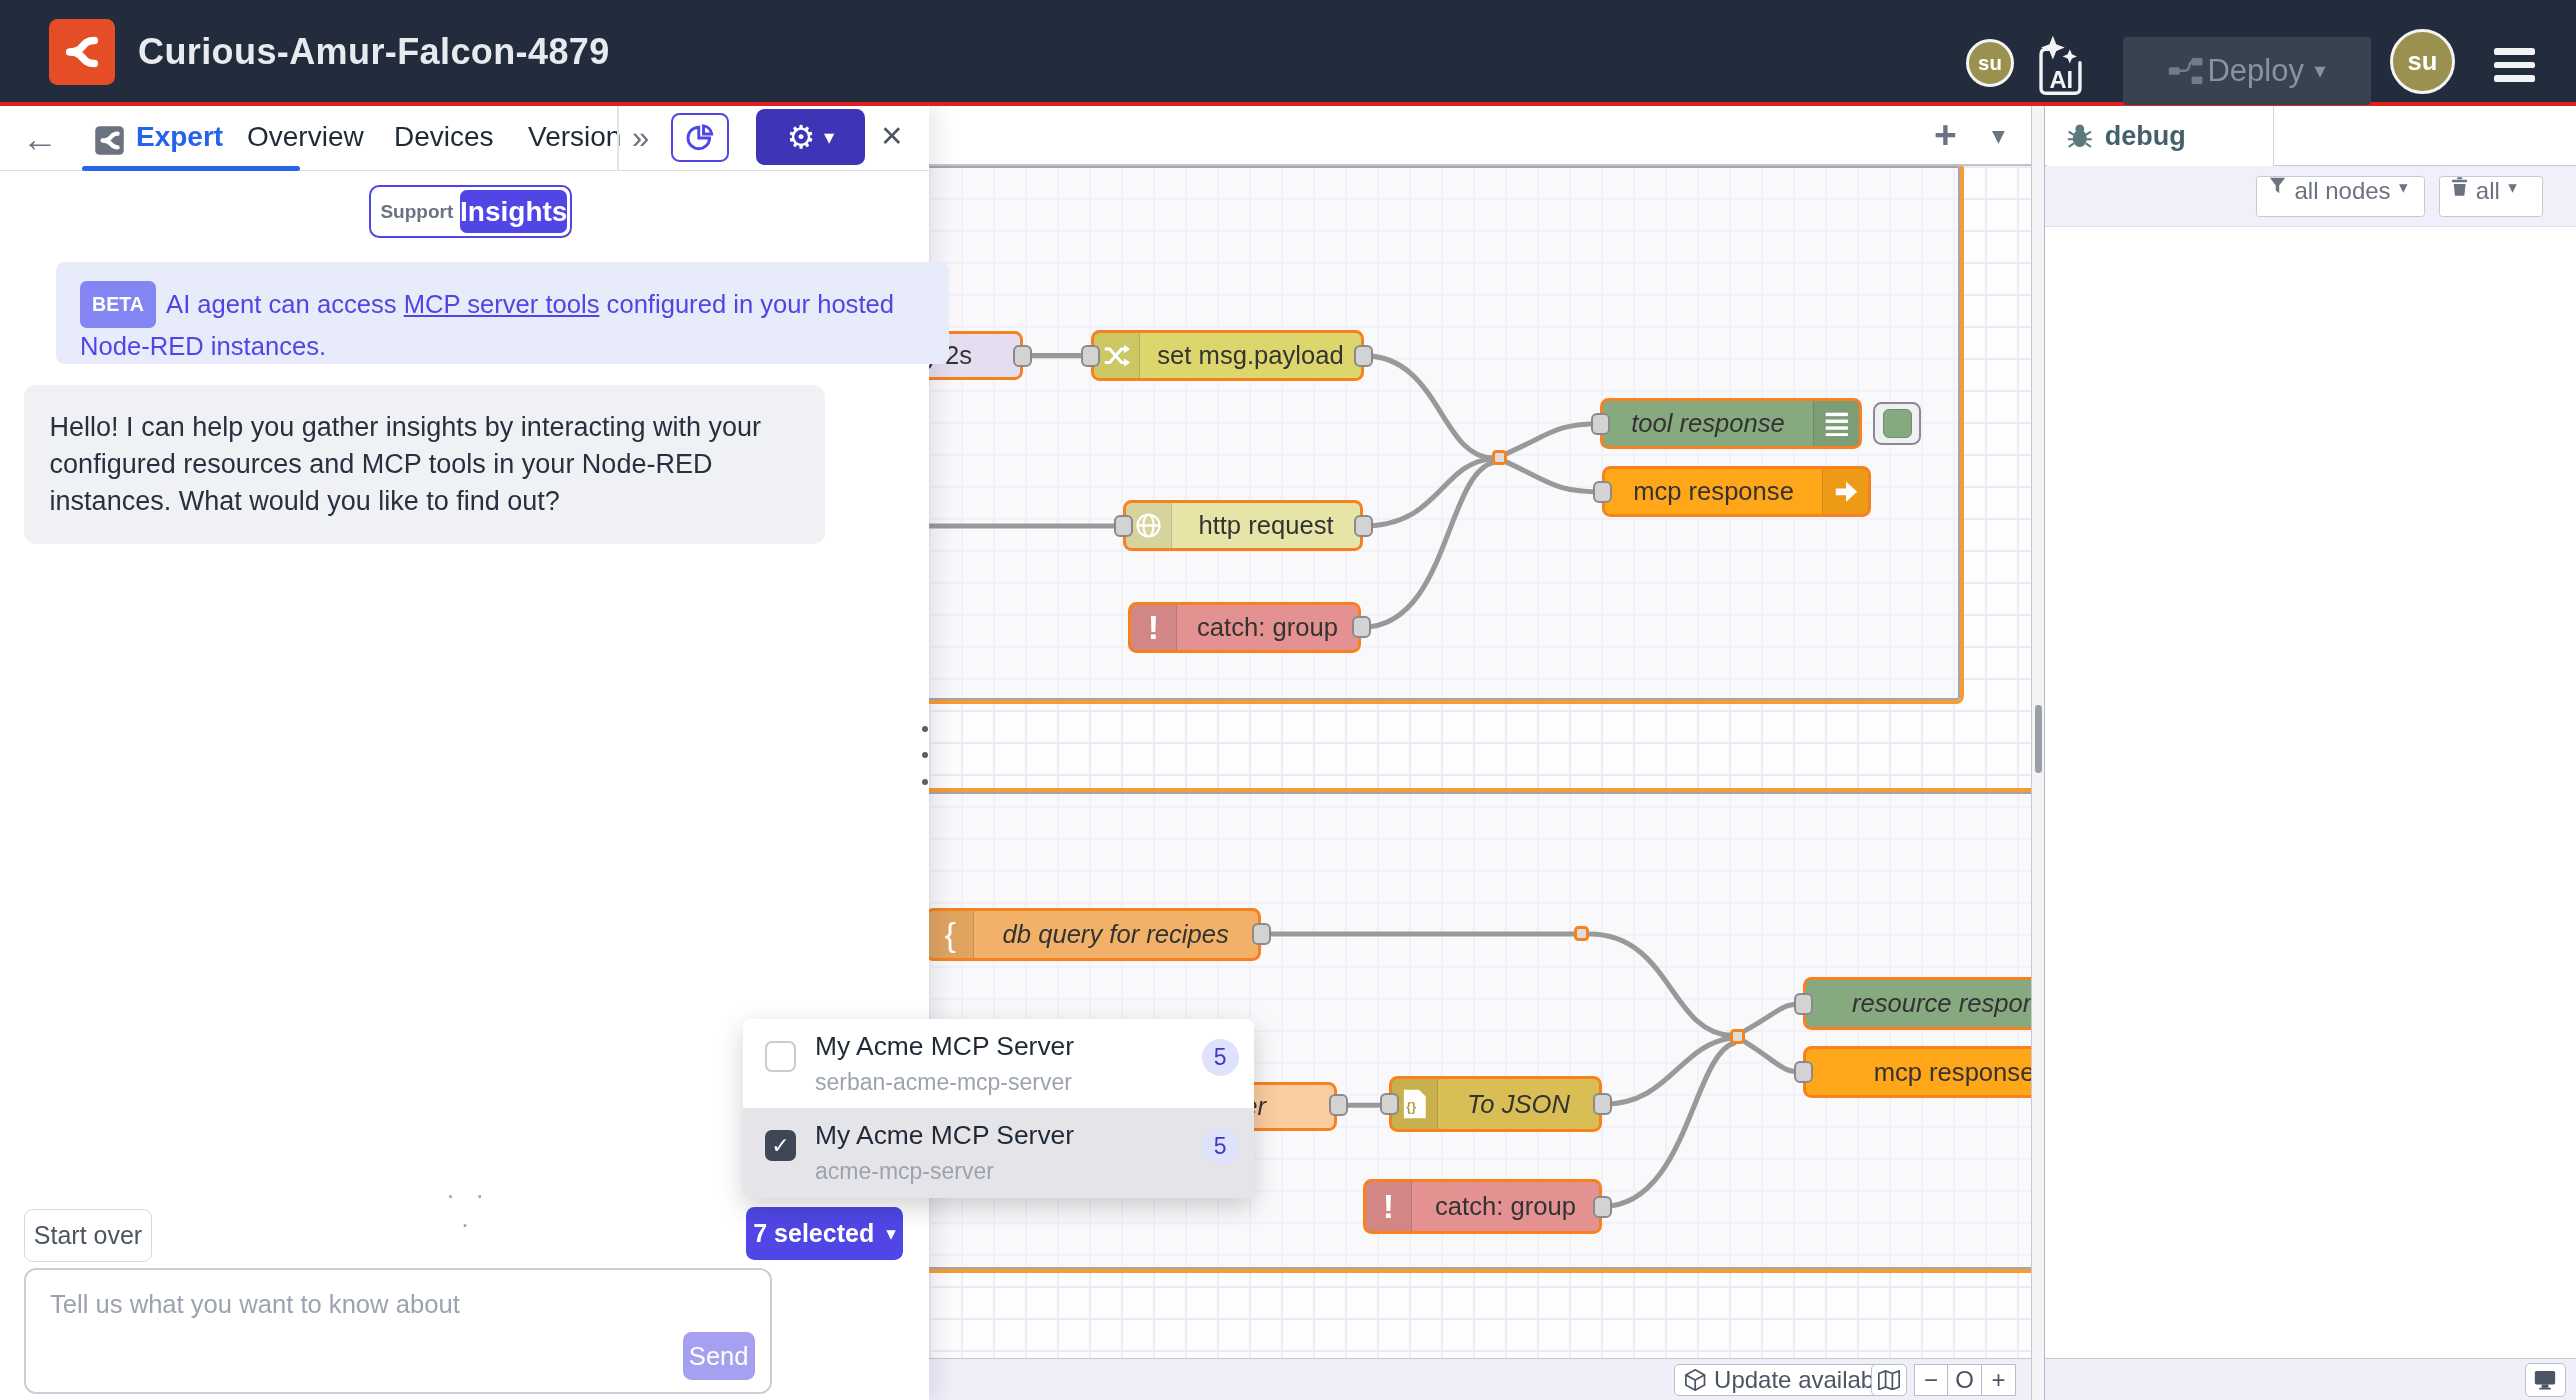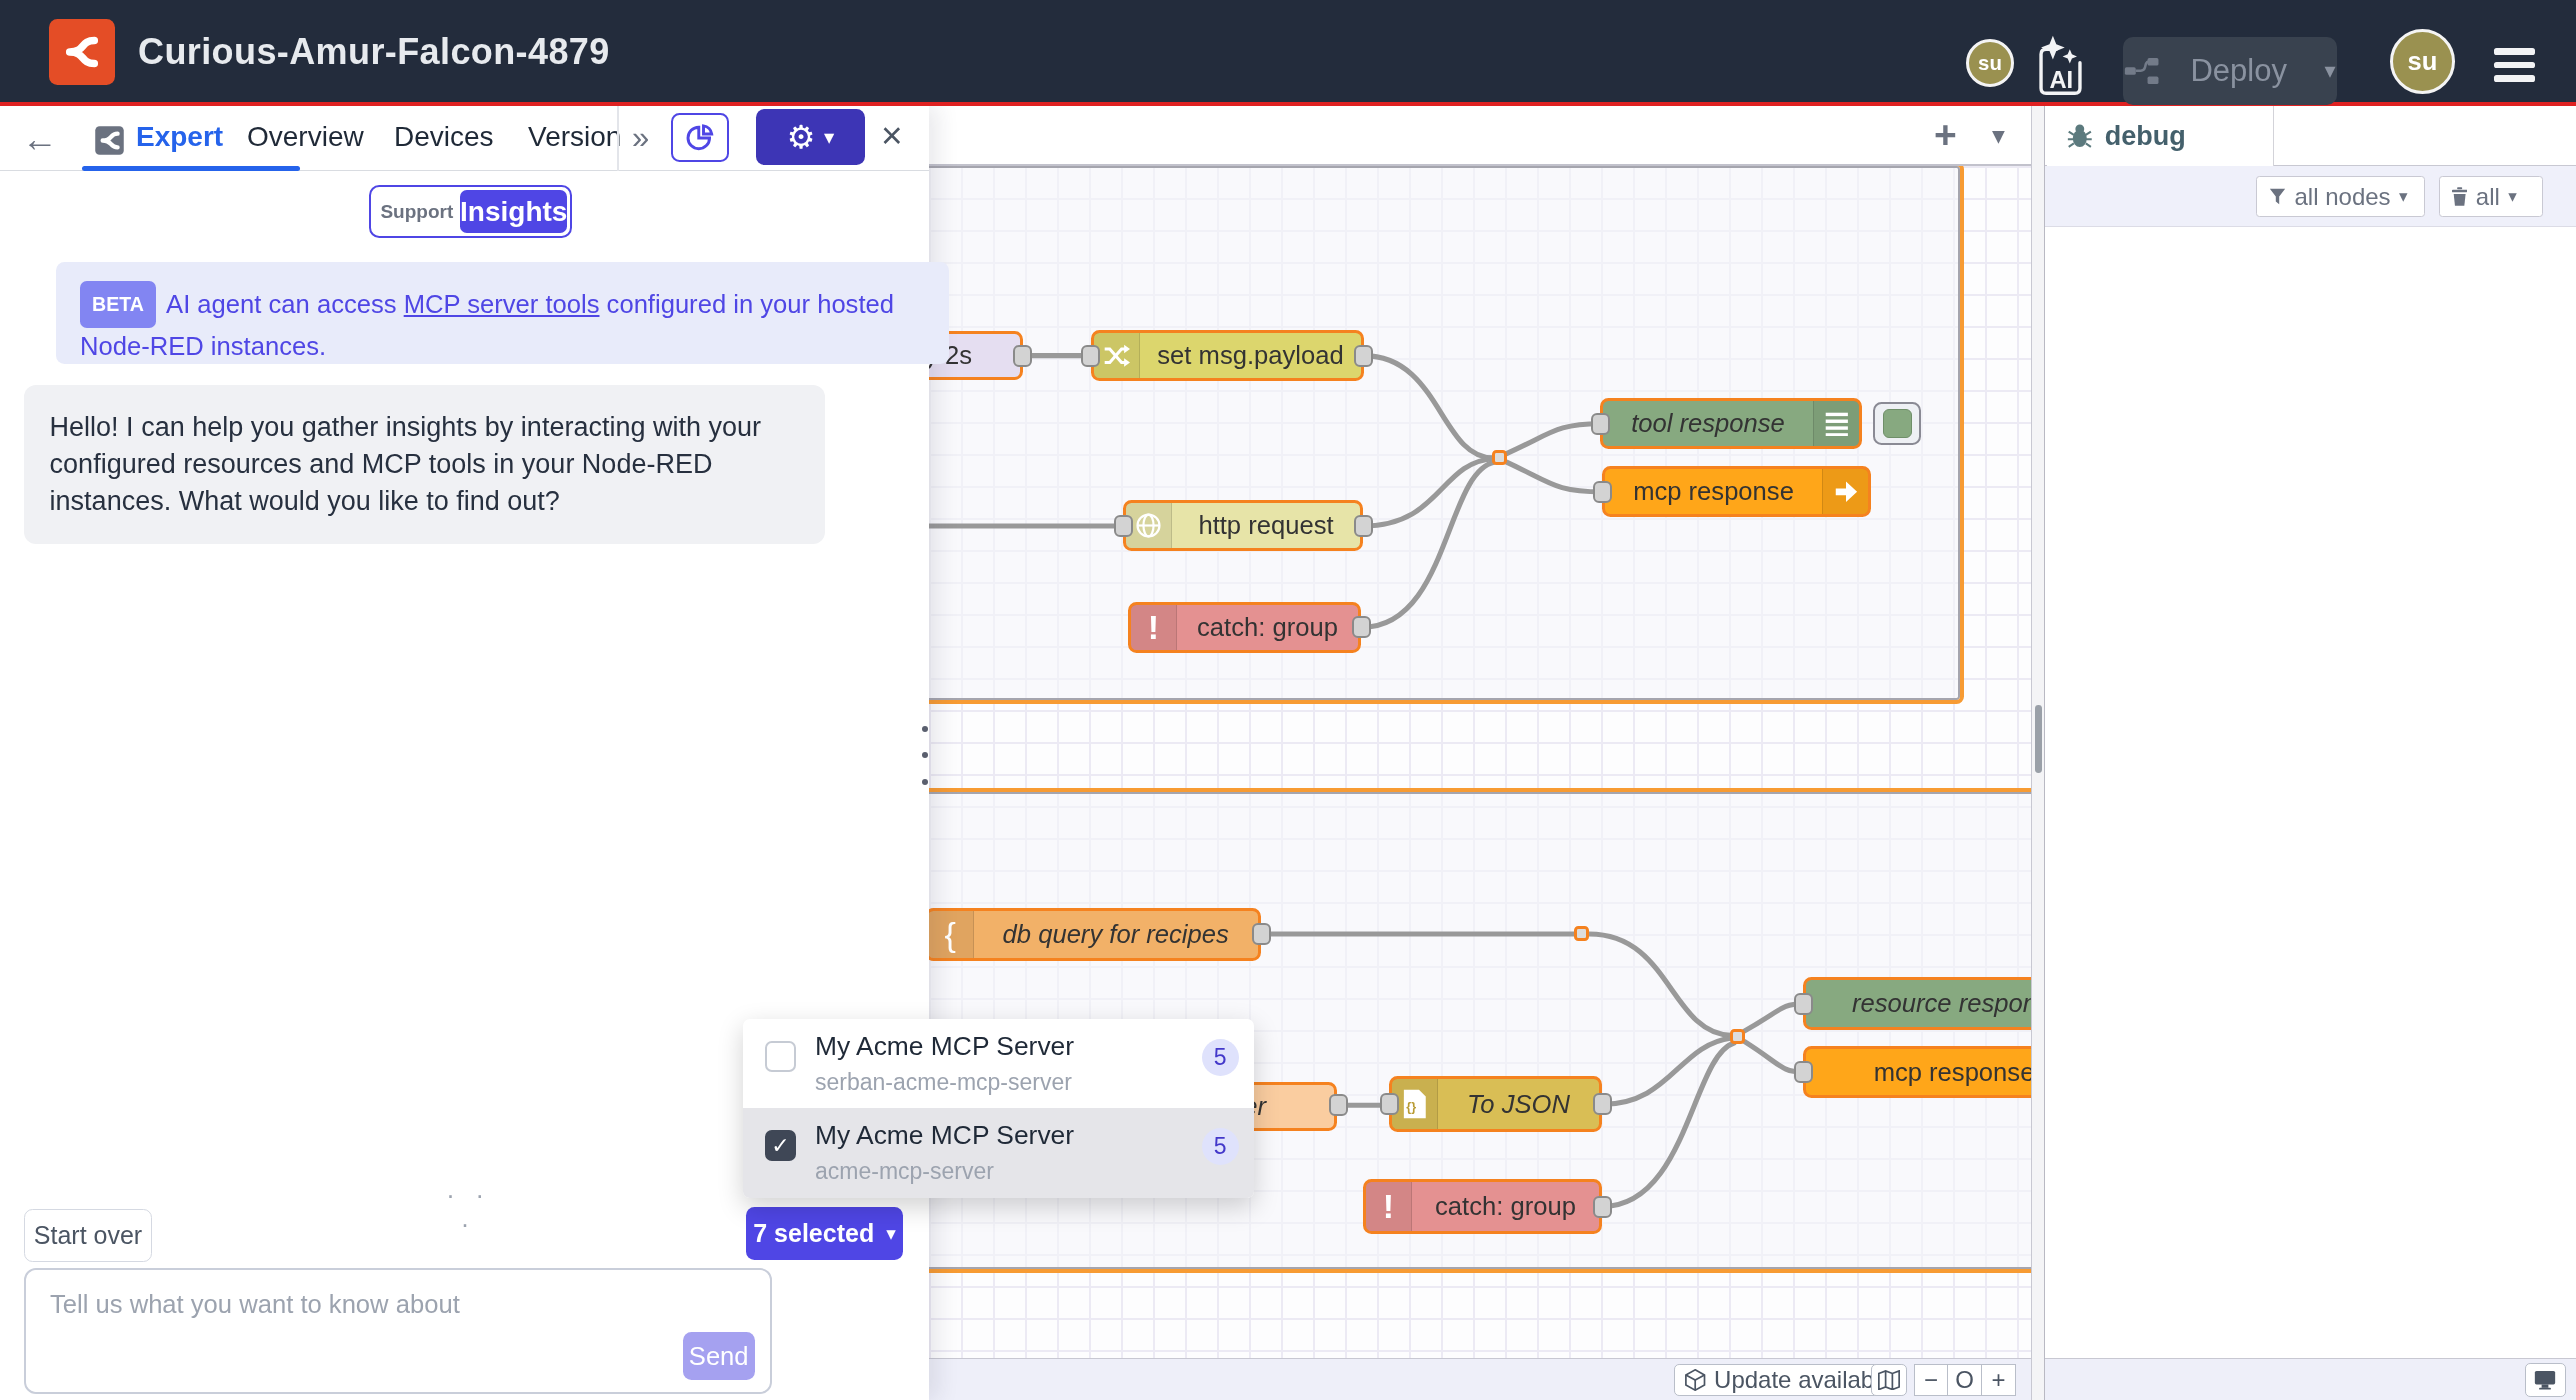--- a/index.html
+++ b/index.html
@@ -5,21 +5,21 @@
   * { margin:0; padding:0; box-sizing:border-box; }
   html,body { width:2576px; height:1400px; overflow:hidden; font-family:"Liberation Sans","DejaVu Sans",sans-serif; background:#fff; }
 
   
   #header { position:absolute; left:0; top:0; width:2576px; height:106px; background:#232C3C; border-bottom:4.3px solid #DF2121; z-index:60; }
   #logo { position:absolute; left:49px; top:19px; width:66px; height:66px; background:#E44D26; border-radius:8.5px; display:flex; align-items:center; justify-content:center; }
   #header-title { position:absolute; left:138px; top:31px; font-size:36px; font-weight:bold; color:#E7EAEE; letter-spacing:0.4px; }
   .avatar { border-radius:50%; background:#9A9150; border:3.4px solid #F4F4F4; color:#fff; font-weight:bold; display:flex; align-items:center; justify-content:center; }
   #avatar-small { position:absolute; left:1966px; top:39px; width:48px; height:48px; font-size:20.4px; }
   #ai-btn { position:absolute; left:2034px; top:34px; width:53px; height:66px; }
-  #deploy-btn { position:absolute; left:2123px; top:37px; width:214px; height:68px; background:#39424F; border-radius:10px; display:flex; align-items:center; justify-content:center; gap:29px; }
+  #deploy-btn { position:absolute; left:2123px; top:37px; width:248px; height:68px; background:#39424F; border-radius:4px; display:flex; align-items:center; justify-content:center; gap:2px; }
   #deploy-btn .lbl { color:#8A92A0; font-size:31px; }
   #deploy-btn .caret { color:#8A92A0; font-size:22px; margin-left:8.5px; }
   #avatar-large { position:absolute; left:2390px; top:29px; width:65px; height:65px; font-size:25.6px; }
   #hamburger { position:absolute; left:2494px; top:48px; width:41px; height:34px; display:flex; flex-direction:column; justify-content:space-between; cursor:pointer; }
   #hamburger span { display:block; height:6.8px; background:#F2F3F5; border-radius:2.6px; }
 
   
   #panel { position:absolute; left:0; top:106px; width:929px; height:1294px; background:#fff; z-index:40; box-shadow:8.5px 0 20.4px rgba(40,40,70,0.10); }
   #panel-tabs { position:absolute; left:0; top:0; width:100%; height:65px; border-bottom:1.7px solid #D9DCE1; background:#fff; }
   #back-arrow { position:absolute; left:22px; top:12px; font-size:36px; color:#6B7280; }
@@ -88,21 +88,21 @@
   #canvas-scroll { position:absolute; left:1102px; top:0; width:13.6px; height:1294px; background:#F4F4F6; border-left:1.7px solid #C8C8D2; z-index:13; }
   #scroll-thumb { position:absolute; left:3.4px; top:599px; width:6.8px; height:68px; background:#9AA0A8; border-radius:3.4px; }
   #splitter-dots { position:absolute; left:922px; top:726px; width:10.2px; z-index:45; display:flex; flex-direction:column; gap:20.4px; }
   #splitter-dots i { width:6px; height:6px; border-radius:50%; background:#5A5F6E; }
 
   
   #sidebar { position:absolute; left:2044px; top:106px; width:532px; height:1294px; background:#fff; border-left:1.7px solid #B9B9C3; z-index:20; }
   #sb-tabrow { position:absolute; left:0; top:0; width:100%; height:60px; background:#fff; border-bottom:1.7px solid #C8C8D2; }
   #sb-tab-debug { position:absolute; left:1.7px; top:0; width:227px; height:60px; background:#fff; border-right:1.7px solid #D3D3D9; display:flex; align-items:center; gap:12px; padding-left:20.4px; font-size:27px; font-weight:bold; color:#44606C; }
   #sb-filterrow { position:absolute; left:0; top:60px; width:100%; height:61px; background:#EFF0FA; border-bottom:1.7px solid #DCDCE6; }
-  .sb-filter { position:absolute; top:10.2px; height:41px; background:#fff; border:1.7px solid #C9C9D3; border-radius:3.4px; display:flex; align-items:center; gap:8.5px; padding:0 12px; color:#6B7280; font-size:24px; }
+  .sb-filter { position:absolute; top:10.2px; height:41px; background:#fff; border:1.7px solid #C9C9D3; border-radius:3.4px; display:flex; gap:8.5px; padding:0 12px; color:#6B7280; font-size:24px; }
   #sb-footer { position:absolute; left:0; top:1252px; width:100%; height:42px; background:#EEEFF9; border-top:1.7px solid #C8C8D2; }
   #monitor-btn { position:absolute; right:10.2px; top:4.3px; width:41px; height:34px; background:#fff; border:1.7px solid #B9BEC9; border-radius:5.1px; display:flex; align-items:center; justify-content:center; }
   .mini-caret { font-size:17px; }
 </style>
 </head>
 <body>
 
 <div id="header">
   <div id="logo">
     <svg width="44" height="44" viewBox="0 0 100 100">

